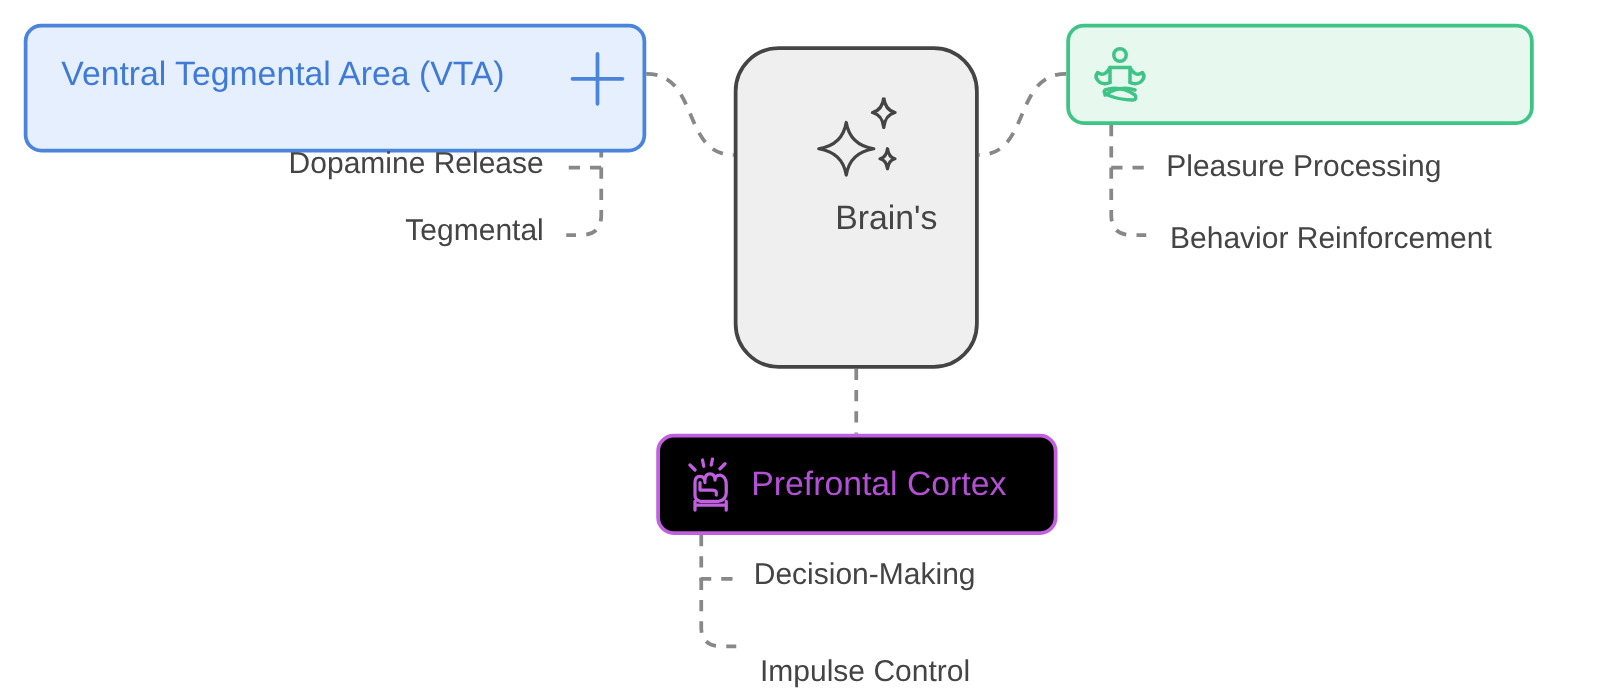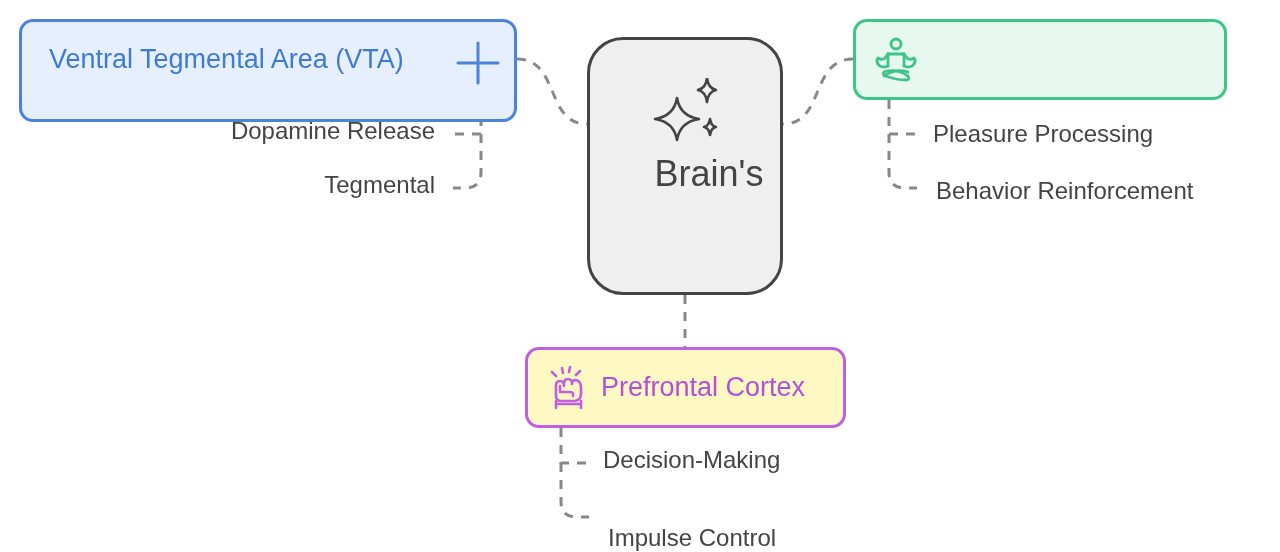--- a/index.html
+++ b/index.html
@@ -7,27 +7,27 @@
          font-family:"Liberation Sans", "DejaVu Sans", sans-serif; }
   #connectors { position:absolute; left:0; top:0; width:1280px; height:552px; }
   .node { position:absolute; box-sizing:border-box; border-radius:14px; border:3px solid; display:flex; align-items:center; }
   .node .label { font-size:27px; white-space:nowrap; }
   .vta { left:19px; top:19px; width:498px; height:103px; background:#e5effd; border-color:#4a84db; }
   .vta .label { color:#3f7ad6; position:absolute; left:27px; top:22px; }
   .vta .icon { position:absolute; left:434px; top:19px; width:44px; height:44px; }
   .na { left:853px; top:19px; width:374px; height:81px; background:#e7f8ef; border-color:#3ec487; }
   .na .label { color:#2fb67a; position:absolute; left:77px; top:22px; }
   .na .icon { position:absolute; left:16px; top:14px; width:48px; height:48px; }
-  .pc { left:525px; top:347px; width:321px; height:81px; background:#fef9c3; border-color:#c05fe0; }
+  .pc { left:525px; top:347px; width:321px; height:81px; background:#000000; border-color:#c05fe0; }
   .pc .label { color:#b450d6; position:absolute; left:73px; top:22px; }
   .pc .icon { position:absolute; left:18px; top:16px; width:44px; height:44px; }
   .center { position:absolute; left:587px; top:37px; width:196px; height:258px; box-sizing:border-box;
             border:3px solid #444444; border-radius:36px; background:#efefef; }
   .center .icon { position:absolute; left:60px; top:38px; width:72px; height:70px; }
-  .center .label { position:absolute; left:0; right:0; top:116px; text-align:center; font-size:36px; color:#444; line-height:36px;padding-left:48px; }
+  .center .label { position:absolute; left:0; right:0; top:116px; text-align:center; font-size:27px; color:#444; line-height:36px;padding-left:48px; }
   .sub { position:absolute; font-size:24px; color:#444444; white-space:nowrap; }
 </style>
 </head>
 <body>
 
 <svg id="connectors" xmlns="http://www.w3.org/2000/svg">
   <g fill="none" stroke="#888888" stroke-width="3" stroke-dasharray="9 8">
     <path d="M517,59 C560,59 545,124 587,124"></path>
     <path d="M853,59 C810,59 825,124 783,124"></path>
     <path d="M685,295 L685,347"></path>

